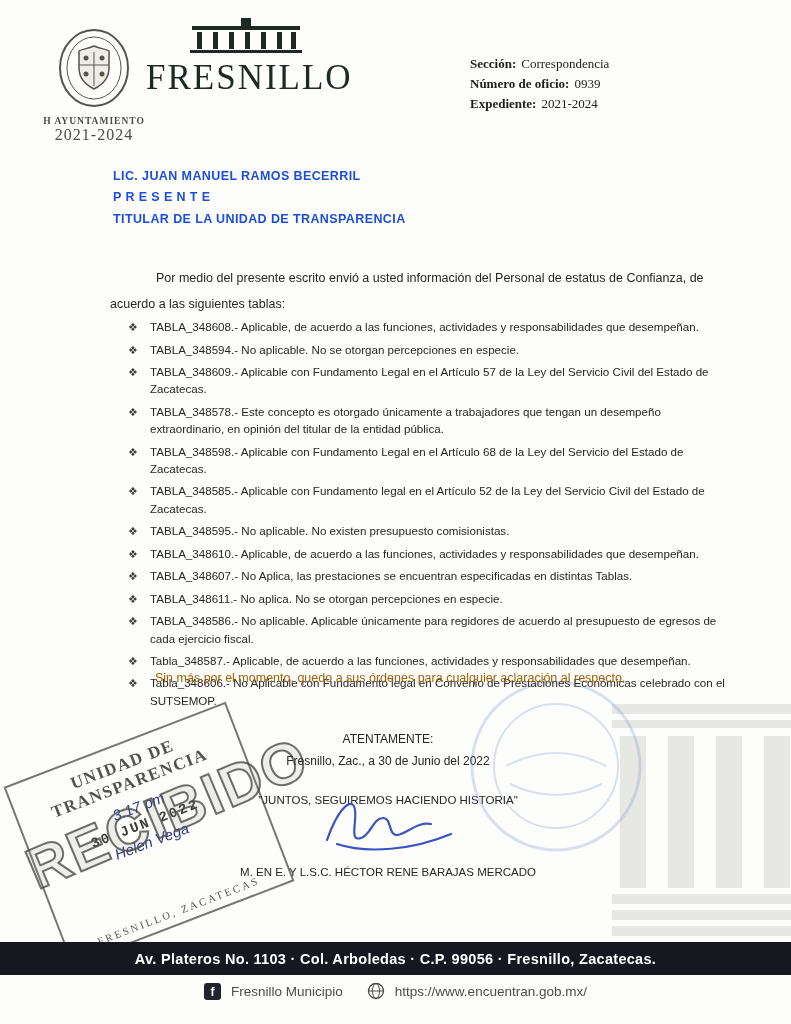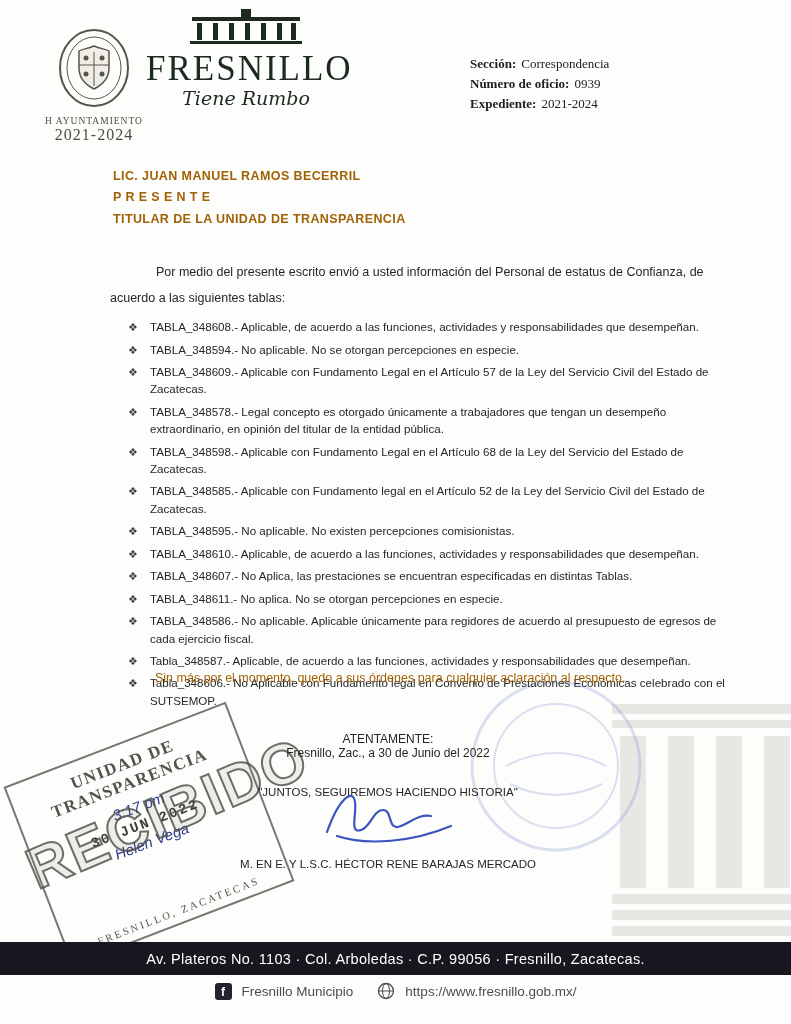--- a/index.html
+++ b/index.html
@@ -4,39 +4,39 @@
 <style>
   html, body { margin: 0; padding: 0; }
   body { width: 791px; height: 1024px; background: #ffffff; }
   .page {
     position: relative; width: 791px; height: 1024px;
     background: #fdfdfb; overflow: hidden;
     font-family: "Liberation Sans", sans-serif; color: #2b2b2b;
   }
   
   .seal-block { position: absolute; left: 36px; top: 28px; width: 116px; text-align: center; color: #4d4d45; }
-  .seal-line1 { font-family: "Liberation Serif", serif; font-size: 9.5px; letter-spacing: 1px; margin-top: 2px; }
+  .seal-line1 { font-family: "Liberation Serif", serif; font-size: 9.5px; letter-spacing: 1px; margin-top: 2px; font-weight: bold; }
   .seal-line2 { font-family: "Liberation Serif", serif; font-size: 16px; letter-spacing: 1px; }
-  .logo-block { position: absolute; left: 146px; top: 9px; width: 200px; text-align: center; color: #1d2a22; }
+  .logo-block { position: absolute; left: 146px; top: 18px; width: 200px; text-align: center; color: #1d2a22; }
   .logo-name { font-family: "Liberation Serif", serif; font-size: 35px; letter-spacing: 2px; line-height: 1; margin-top: 2px; }
   .logo-tagline { font-family: "DejaVu Serif", serif; font-style: italic; font-size: 19px; margin-top: 1px; }
   .meta-block { position: absolute; left: 470px; top: 54px; width: 240px; font-family: "Liberation Serif", serif; font-size: 13px; line-height: 1.55; color: #1d1d1d; }
   .meta-label { font-weight: bold; margin-right: 5px; }
   
-  .recipient { position: absolute; left: 113px; top: 166px; font-size: 12.5px; font-weight: bold; letter-spacing: .4px; line-height: 1.7; color: #a16207; }
-  
-  .intro { position: absolute; left: 110px; top: 246px; width: 612px; font-size: 12.5px; line-height: 2.1; text-indent: 46px; color: #262626; }
+  .recipient { position: absolute; left: 113px; top: 166px; font-size: 12.5px; font-weight: bold; letter-spacing: .4px; line-height: 1.7; color: #1d4ed8; }
+  
+  .intro { position: absolute; left: 110px; top: 252px; width: 612px; font-size: 12.5px; line-height: 2.1; text-indent: 46px; color: #262626; }
   .item-list { position: absolute; left: 128px; top: 318px; width: 608px; list-style: none; margin: 0; padding: 0; }
   .item { display: flex; gap: 10px; margin-bottom: 5px; font-size: 11.6px; line-height: 1.5; color: #262626; }
   .bullet { flex: 0 0 12px; font-size: 11px; color: #3d3d3d; padding-top: 1px; }
   .item-text { flex: 1; }
   .closing { position: absolute; left: 155px; top: 658px; width: 560px; font-size: 12.5px; color: #a16207; }
   
   .sig-block { position: absolute; left: 228px; top: 732px; width: 320px; text-align: center; font-size: 12px; color: #262626; z-index: 3; }
-  .sig-salutation { margin-bottom: 0; }
+  .sig-salutation { margin-bottom: 8px; }
   .sig-date { margin-bottom: 26px; }
   .sig-slogan { font-size: 11.5px; margin-bottom: 0; }
   .sig-scribble { display: block; margin: -14px auto -10px auto; }
   .sig-name { font-size: 11.5px; margin-top: 18px; }
   .sig-title { font-size: 11.5px; margin-top: 4px; }
   
   .stamp {
     position: absolute; left: 30px; top: 738px; width: 234px; height: 188px;
     transform: rotate(-21deg); transform-origin: center;
     border: 2.5px solid rgba(80,80,75,.78); color: rgba(62,62,58,.9);
@@ -55,21 +55,21 @@
     transform: rotate(-2deg);
   }
   .stamp-location { position: absolute; bottom: 6px; left: 0; width: 100%; font-family: "Liberation Serif", serif; font-size: 10.5px; letter-spacing: 2.5px; }
   
   .wm-building { position: absolute; right: -6px; top: 690px; opacity: .16; z-index: 0; }
   .wm-seal { position: absolute; left: 466px; top: 676px; opacity: .28; z-index: 0; }
   
   .footer-bar {
     position: absolute; left: 0; top: 942px; width: 791px; height: 33px;
     background: #171720; color: #ffffff; display: flex; align-items: center; justify-content: center;
-    font-size: 14.5px; font-weight: normal; letter-spacing: .3px; z-index: 4;
+    font-size: 14.5px; font-weight: bold; letter-spacing: .3px; z-index: 4;
   }
   .footer-links {
     position: absolute; left: 0; top: 982px; width: 791px;
     display: flex; align-items: center; justify-content: center; gap: 10px;
     color: #4c4c4c; font-size: 13.5px; z-index: 4;
   }
   .fb-icon {
     width: 17px; height: 17px; background: #23232d; border-radius: 3px;
     color: #ffffff; font-weight: bold; font-size: 12px;
     display: flex; align-items: flex-end; justify-content: center; line-height: 1.1;
@@ -129,21 +129,20 @@
         <rect x="23" y="14" width="5" height="17"></rect>
         <rect x="39" y="14" width="5" height="17"></rect>
         <rect x="55" y="14" width="5" height="17"></rect>
         <rect x="71" y="14" width="5" height="17"></rect>
         <rect x="87" y="14" width="5" height="17"></rect>
         <rect x="101" y="14" width="5" height="17"></rect>
         <rect x="0" y="32" width="112" height="3"></rect>
       </g>
     </svg>
     <div class="logo-name">FRESNILLO</div>
-    <div class="logo-tagline">Tiene Rumbo</div>
   </div>
 
   <div class="meta-block">
     <div class="meta-row">
       <span class="meta-label">Sección:</span><span class="meta-value">Correspondencia</span>
     </div>
     <div class="meta-row">
       <span class="meta-label">Número de oficio:</span><span class="meta-value">0939</span>
     </div>
     <div class="meta-row">
@@ -167,33 +166,33 @@
     <li class="item">
         <span class="bullet">❖</span>
         <span class="item-text">TABLA_348594.- No aplicable. No se otorgan percepciones en especie.</span>
       </li>
     <li class="item">
         <span class="bullet">❖</span>
         <span class="item-text">TABLA_348609.- Aplicable con Fundamento Legal en el Artículo 57 de la Ley del Servicio Civil del Estado de Zacatecas.</span>
       </li>
     <li class="item">
         <span class="bullet">❖</span>
-        <span class="item-text">TABLA_348578.- Legal concepto es otorgado únicamente a trabajadores que tengan un desempeño extraordinario, en opinión del titular de la entidad pública.</span>
+        <span class="item-text">TABLA_348578.- Este concepto es otorgado únicamente a trabajadores que tengan un desempeño extraordinario, en opinión del titular de la entidad pública.</span>
       </li>
     <li class="item">
         <span class="bullet">❖</span>
         <span class="item-text">TABLA_348598.- Aplicable con Fundamento Legal en el Artículo 68 de la Ley del Servicio del Estado de Zacatecas.</span>
       </li>
     <li class="item">
         <span class="bullet">❖</span>
         <span class="item-text">TABLA_348585.- Aplicable con Fundamento legal en el Artículo 52 de la Ley del Servicio Civil del Estado de Zacatecas.</span>
       </li>
     <li class="item">
         <span class="bullet">❖</span>
-        <span class="item-text">TABLA_348595.- No aplicable. No existen percepciones comisionistas.</span>
+        <span class="item-text">TABLA_348595.- No aplicable. No existen presupuesto comisionistas.</span>
       </li>
     <li class="item">
         <span class="bullet">❖</span>
         <span class="item-text">TABLA_348610.- Aplicable, de acuerdo a las funciones, actividades y responsabilidades que desempeñan.</span>
       </li>
     <li class="item">
         <span class="bullet">❖</span>
         <span class="item-text">TABLA_348607.- No Aplica, las prestaciones se encuentran especificadas en distintas Tablas.</span>
       </li>
     <li class="item">
@@ -242,16 +241,16 @@
   <div class="footer-links">
     <span class="fb-icon">f</span>
     <span class="link-label">Fresnillo Municipio</span>
     <svg class="globe-icon" width="18" height="18" viewBox="0 0 18 18">
       <g stroke="#4c4c4c" fill="none">
         <circle cx="9" cy="9" r="7.5" stroke-width="1.3"></circle>
         <ellipse cx="9" cy="9" rx="3.5" ry="7.5" stroke-width="1"></ellipse>
         <line x1="1.5" y1="9" x2="16.5" y2="9" stroke-width="1"></line>
       </g>
     </svg>
-    <span>https://www.fresnillo.gob.mx/</span>
+    <span>https://www.encuentran.gob.mx/</span>
   </div>
 
 </div>
 
 </body></html>

